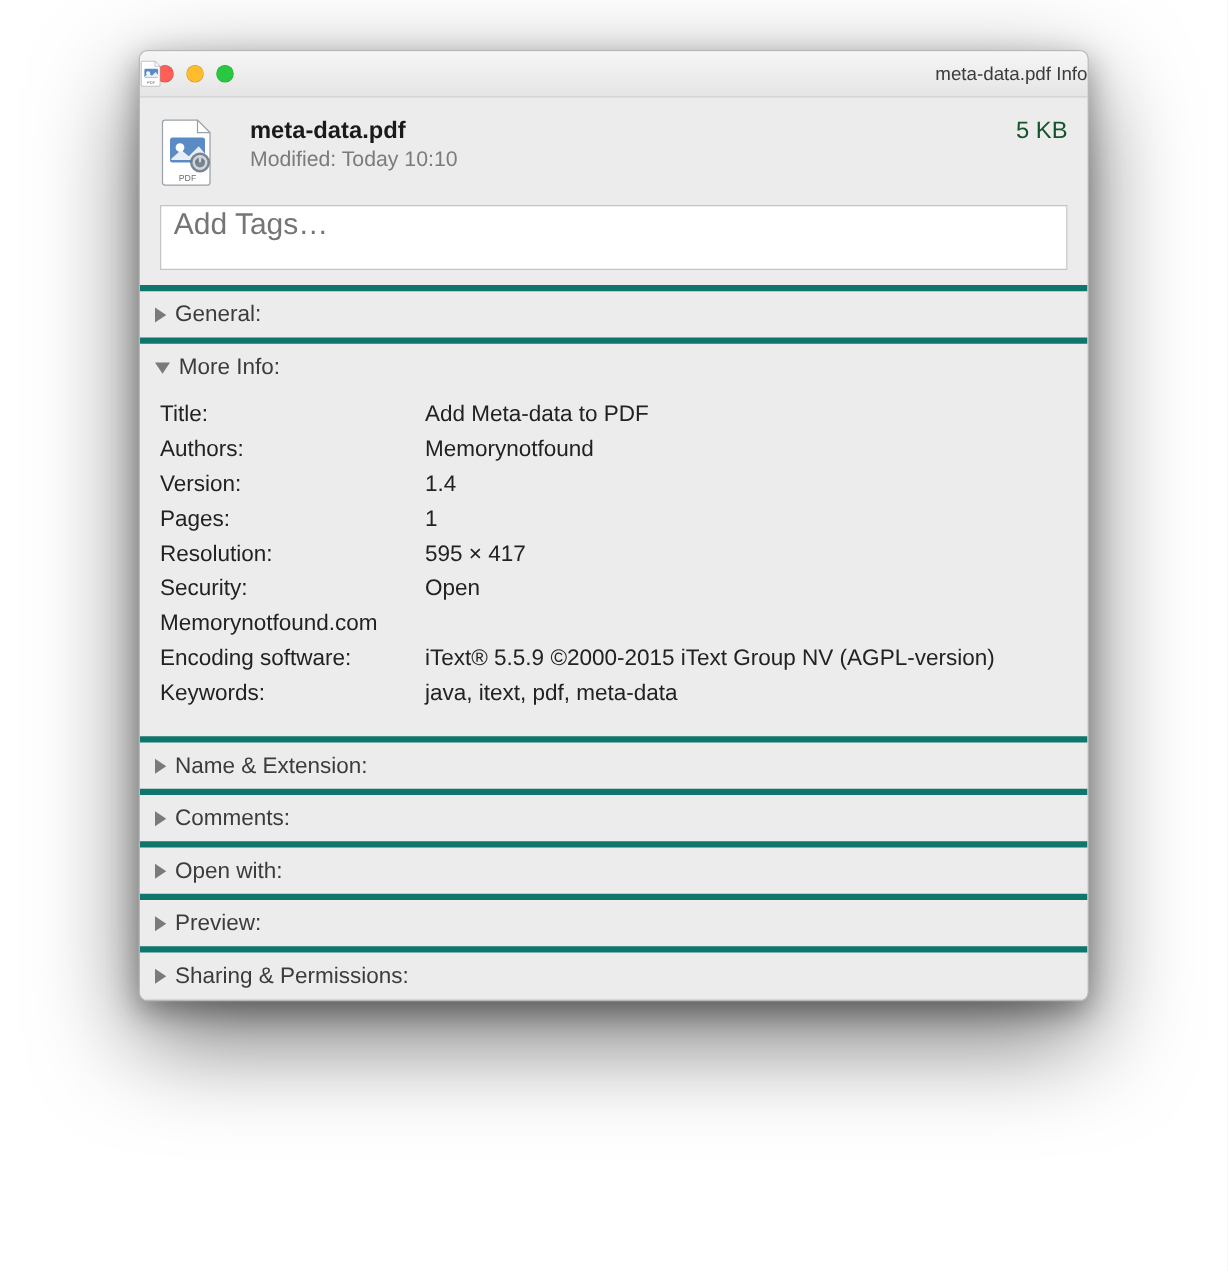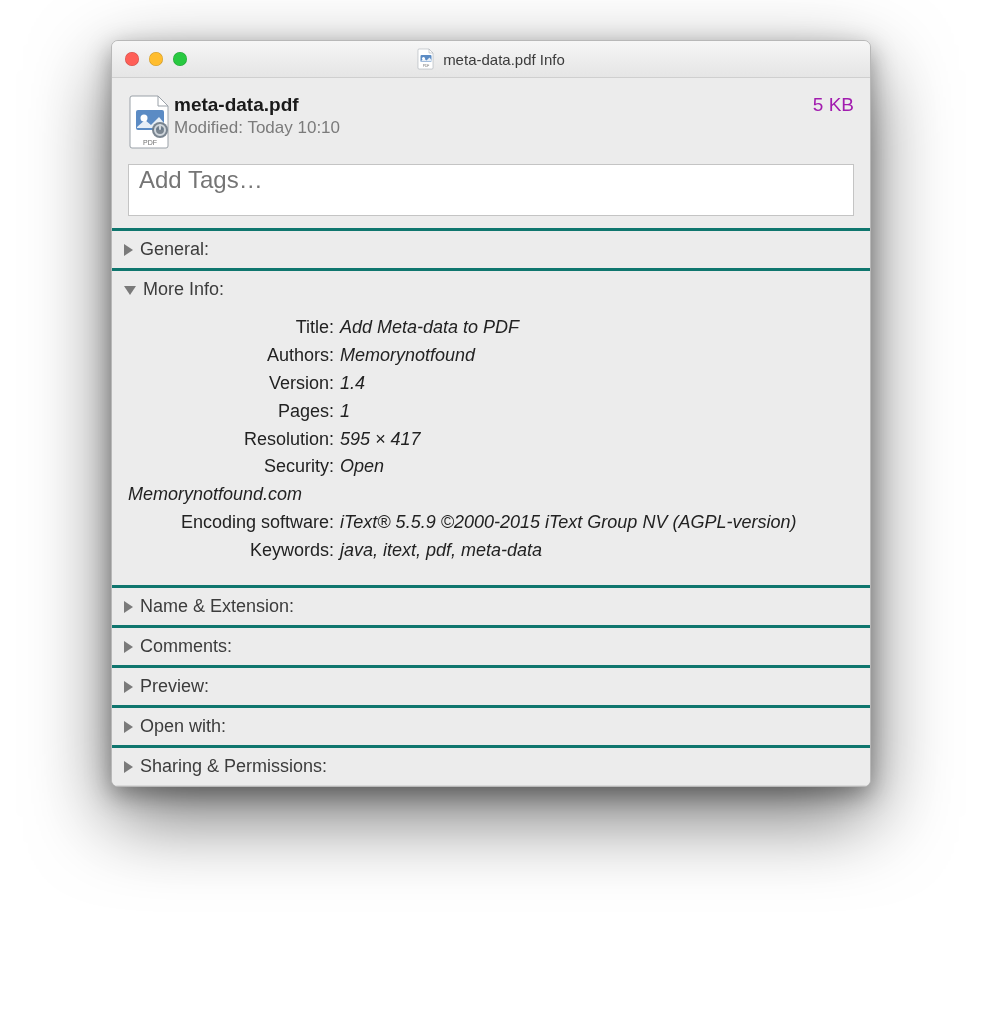--- a/index.html
+++ b/index.html
@@ -25,55 +25,55 @@
     display:flex;align-items:center;
     position:relative;
   }
   .traffic{display:flex;gap:10px;padding-left:13px;}
   .tl{width:14px;height:14px;border-radius:50%;}
   .tl.close{background:#ff5f57;box-shadow:inset 0 0 0 .5px rgba(0,0,0,.2);}
   .tl.min{background:#ffbd2e;box-shadow:inset 0 0 0 .5px rgba(0,0,0,.2);}
   .tl.zoom{background:#28c940;box-shadow:inset 0 0 0 .5px rgba(0,0,0,.2);}
   .titlecenter{
     position:absolute;left:0;right:0;top:0;bottom:0;
-    display:flex;align-items:center;justify-content:center;gap:8px;
+    display:flex;align-items:center;justify-content:space-between;gap:8px;
     pointer-events:none;
     font-size:15px;color:#3c3c3c;
   }
   .tb-icon{width:18px;height:22px;}
   
   .header{
     background:#ececec;
     padding:16px 16px 12px 16px;
   }
-  .header-row{display:flex;align-items:flex-start;gap:2px;}
+  .header-row{display:flex;align-items:flex-start;gap:28px;}
   .file-icon{
     width:44px;height:56px;flex-shrink:0;
   }
   .file-meta{flex:1;}
   .file-name{font-weight:700;font-size:19px;color:#1a1a1a;}
   .file-mod{font-size:17px;color:#7b7b7b;margin-top:2px;}
-  .file-size{font-size:19px;color:#a21caf;}
+  .file-size{font-size:19px;color:#14532d;}
   
   .tags-wrap{margin-top:14px;}
   .tags-input{
     width:100%;
     height:52px;
     border:1px solid #c4c4c4;
     border-radius:0;
     background:#fff;
     font-size:24px;
     color:#aeaeae;
     padding:6px 10px 26px 10px;
     box-sizing:border-box;
     outline:none;
   }
   
   .section{
-    border-top:3px solid #0f766e;
+    border-top:5px solid #0f766e;
     background:#ececec;
   }
   .section:last-child{border-bottom:1px solid #d9d9d9;}
   .section-header{
     display:flex;align-items:center;gap:7px;
     padding:8px 12px;
     font-size:18px;color:#3c3c3c;
     cursor:default;
   }
   .disclosure{
@@ -93,24 +93,24 @@
   .section-body{
     padding:6px 16px 20px 16px;
   }
   .kv-row{
     display:flex;align-items:flex-start;
     font-size:18px;color:#222;
     line-height:1.55;
   }
   .kv-label{
     width:206px;flex-shrink:0;
-    text-align:right;
+    text-align:left;
     padding-right:6px;
   }
-  .kv-value{flex:1;word-wrap:break-word;font-style:italic;}
+  .kv-value{flex:1;word-wrap:break-word;}
 </style>
 </head>
 <body>
 
 <div class="window">
 
   <div class="titlebar">
     <div class="traffic">
       <div class="tl close"></div>
       <div class="tl min"></div>
@@ -215,31 +215,31 @@
   <div class="section">
     <div class="section-header">
       <span class="disclosure"></span>
       <span>Comments:</span>
     </div>
   </div>
 
   <div class="section">
     <div class="section-header">
       <span class="disclosure"></span>
+      <span>Open with:</span>
+    </div>
+  </div>
+
+  <div class="section">
+    <div class="section-header">
+      <span class="disclosure"></span>
       <span>Preview:</span>
     </div>
   </div>
 
   <div class="section">
     <div class="section-header">
       <span class="disclosure"></span>
-      <span>Open with:</span>
-    </div>
-  </div>
-
-  <div class="section">
-    <div class="section-header">
-      <span class="disclosure"></span>
       <span>Sharing &amp; Permissions:</span>
     </div>
   </div>
 
 </div>
 
 </body></html>

